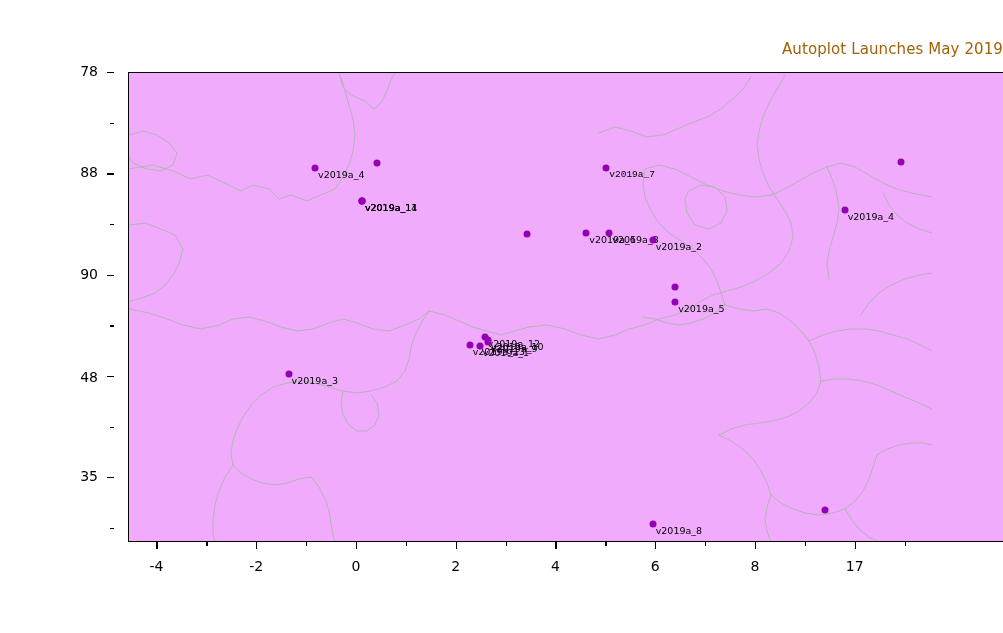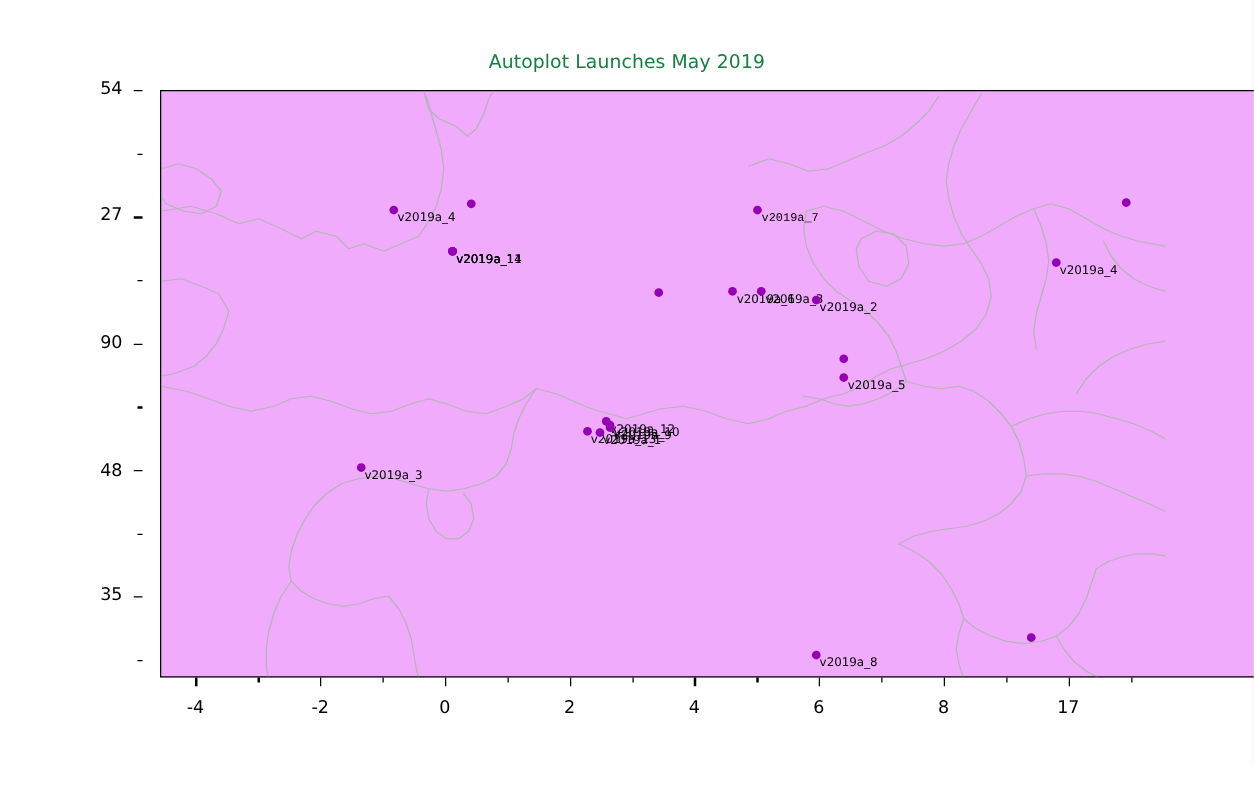--- a/index.html
+++ b/index.html
@@ -8,23 +8,23 @@
     background:#ffffff;
     font-family:"DejaVu Sans","Liberation Sans",sans-serif;
     overflow:hidden;
     position:relative;
   }
   #figure{position:absolute;left:0;top:0;width:1003px;height:633px;}
 
   #title{
     position:absolute;
     left:0;top:40px;width:1003px;
-    text-align:center;
+    text-align:right;
     font-size:15px;
-    color:#15803d;
+    color:#a16207;
     letter-spacing:0.1px;
   }
 
   
   #axes{
     position:absolute;
     left:128px;top:72px;
     width:955px;height:470px;
     border:1.3px solid #000000;
     box-sizing:border-box;
@@ -208,15 +208,15 @@
     <div class="xtl" style="left: 256.146px; top: 558px;">-2</div>
     <div class="xtl" style="left: 355.898px; top: 558px;">0</div>
     <div class="xtl" style="left: 455.649px; top: 558px;">2</div>
     <div class="xtl" style="left: 555.401px; top: 558px;">4</div>
     <div class="xtl" style="left: 655.152px; top: 558px;">6</div>
     <div class="xtl" style="left: 754.904px; top: 558px;">8</div>
     <div class="xtl" style="left: 854.655px; top: 558px;">17</div>
     <div class="ytl" style="left: 38px; top: 477.172px;">35</div>
     <div class="ytl" style="left: 38px; top: 378px;">48</div>
     <div class="ytl" style="left: 38px; top: 274.586px;">90</div>
-    <div class="ytl" style="left: 38px; top: 173.293px;">27</div>
-    <div class="ytl" style="left: 38px; top: 72px;">54</div>
+    <div class="ytl" style="left: 38px; top: 173.293px;">88</div>
+    <div class="ytl" style="left: 38px; top: 72px;">78</div>
   </div>
 
 </body></html>

